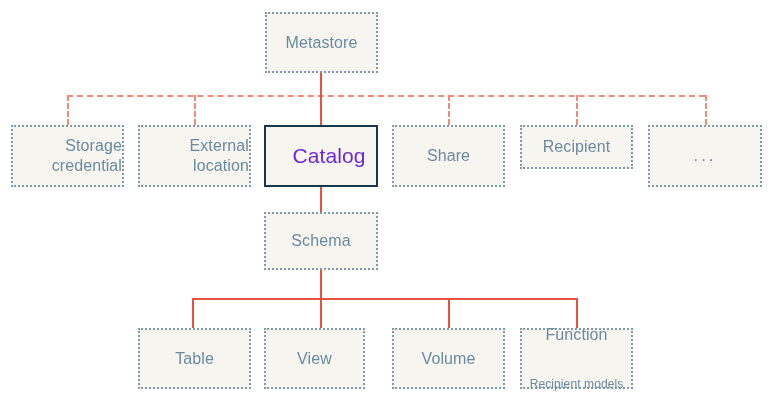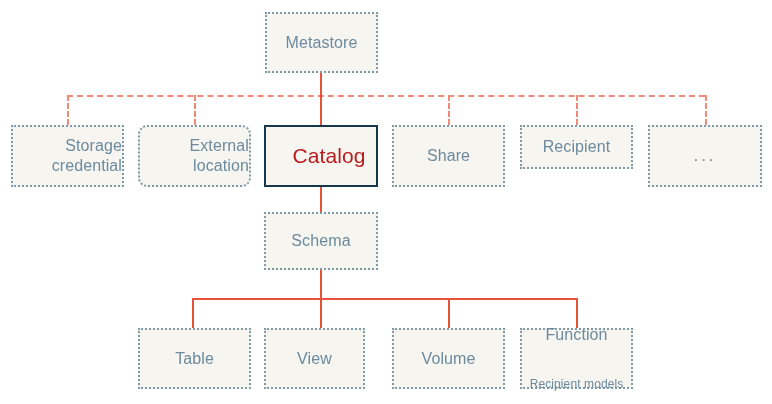--- a/index.html
+++ b/index.html
@@ -31,21 +31,21 @@
   .node .label{display:block;}
   .node .sub{
     display:block;
     font-size:12px;
     line-height:1.25;
     margin-top:1px;
     color:#6b8a9e;
   }
   .node.primary{
     border:2px solid #16384b;
-    color:#b91c1c;
+    color:#6d28d9;
     font-size:21px;
     background:#f7f5f0;
     padding-left:16px;
   }
   .node.ellipsis{
     font-size:17px;
     letter-spacing:3px;
   }
 
   
@@ -79,21 +79,21 @@
   <div class="conn solid-v" style="left:576px;top:298px;height:30px;"></div>
 
   <div class="node" style="left:265px;top:12px;width:113px;height:61px;">
     <span class="label">Metastore</span>
   </div>
 
   <div class="node" style="left:11px;top:125px;width:113px;height:62px;">
     <span class="label">Storage credential</span>
   </div>
 
-  <div class="node" style="left:138px;top:125px;width:113px;height:62px;border-radius:9px;">
+  <div class="node" style="left:138px;top:125px;width:113px;height:62px;">
     <span class="label">External location</span>
   </div>
 
   <div class="node primary" style="left:264px;top:125px;width:114px;height:62px;">
     <span class="label">Catalog</span>
   </div>
 
   <div class="node" style="left:392px;top:125px;width:113px;height:62px;">
     <span class="label">Share</span>
   </div>

